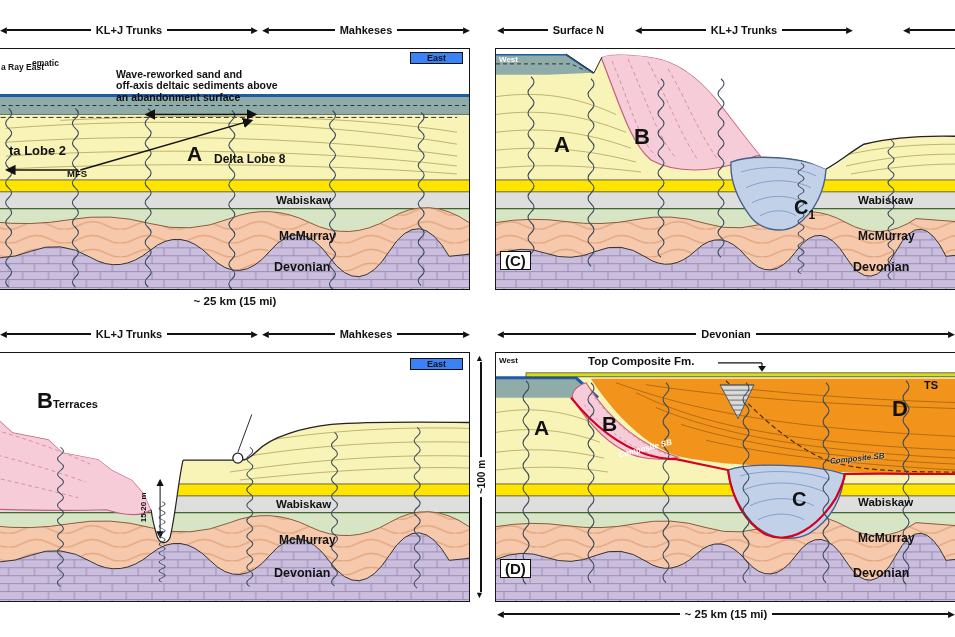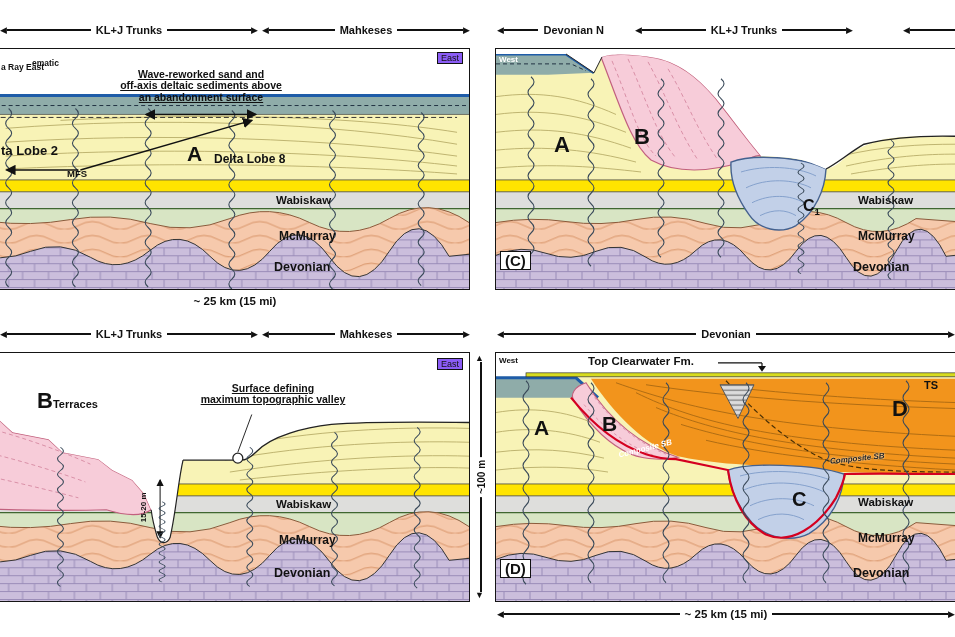--- a/index.html
+++ b/index.html
@@ -1,23 +1,23 @@
 <!DOCTYPE html>
 <html><head>
 <meta charset="utf-8">
 <style>
   html,body{margin:0;padding:0;background:#fff;}
   .stage{position:relative;width:955px;height:637px;background:#fff;overflow:hidden;
          font-family:"Liberation Sans",sans-serif;color:#111;}
   .panel{position:absolute;border:1.5px solid #151515;background:#fff;box-sizing:border-box;overflow:hidden;}
   .panel svg{position:absolute;left:0;top:0;width:100%;height:100%;}
   .lbl{position:absolute;font-weight:bold;color:#111;white-space:nowrap;line-height:1.08;}
-  .pre{white-space:pre-line;text-align:center;text-decoration:underline;}
+  .pre{white-space:pre-line;text-align:left;}
   .tagbox{position:absolute;font-weight:bold;border:1.5px solid #111;background:#fff;padding:0 4px;font-size:15px;}
-  .eastbox{position:absolute;font-weight:normal;border:1px solid #111;background:#8b5cf6;padding:0 3px;font-size:9px;}
+  .eastbox{position:absolute;font-weight:bold;border:1px solid #111;background:#3b82f6;padding:0 16px;font-size:9px;}
   .hdr{position:absolute;display:flex;align-items:center;color:#111;}
   .measure{display:flex;align-items:center;min-width:0;}
   .mline{height:1.5px;background:#111;flex:1 1 auto;}
   .mtext{font-weight:bold;font-size:11px;padding:0 5px;white-space:nowrap;}
   .ah{font-size:9px;line-height:1;}
   .vscale{position:absolute;left:472px;top:354px;width:18px;height:246px;}
   .vline{position:absolute;left:8px;top:8px;bottom:8px;width:1.6px;background:#111;}
   .vah{position:absolute;left:3px;font-size:9px;line-height:1;}
   .vtxt{position:absolute;top:50%;left:50%;transform:translate(-50%,-50%) rotate(-90deg);
         font-weight:bold;font-size:10px;white-space:nowrap;background:#fff;padding:0 3px;}
@@ -103,36 +103,36 @@
         <path d="M236,66 H346" marker-start="url(#ah)" marker-end="url(#ah)"></path>
         <path d="M170,122 L342,72" marker-end="url(#ah)"></path>
         <path d="M168,122 H96" marker-end="url(#ah)"></path>
       </g>
     </svg>
     <div class="lbl" style="left:90px;top:10px;font-size:8.5px;margin-left:31px;">ematic</div>
     <div class="lbl" style="left:90px;top:14px;font-size:8.5px;">a Ray East</div>
     <div class="lbl pre" style="left:205px;top:20px;width:170px;font-size:10.5px;white-space:pre-line;">Wave-reworked sand and
 off-axis deltaic sediments above
 an abandonment surface</div>
-    <div class="lbl" style="left:90px;top:95px;font-size:13px;">ta Lobe 2</div>
+    <div class="lbl" style="left:90px;top:95px;font-size:13px;padding-left:8px;">ta Lobe 2</div>
     <div class="lbl" style="left:276px;top:94px;font-size:21px;">A</div>
     <div class="lbl" style="left:303px;top:104px;font-size:12px;">Delta Lobe 8</div>
     <div class="lbl" style="left:156px;top:120px;font-size:9.5px;">MFS</div>
     <div class="lbl" style="left:365px;top:145px;font-size:11.5px;">Wabiskaw</div>
     <div class="lbl" style="left:368px;top:181px;font-size:12px;">McMurray</div>
     <div class="lbl" style="left:363px;top:212px;font-size:12.5px;">Devonian</div>
     <div class="eastbox" style="right:6px;top:3px;">East</div>
   </div>
   <div class="lbl" style="left:30px;top:295px;width:410px;text-align:center;font-size:11.5px;">~ 25 km (15 mi)</div>
 
   <div class="hdr" style="top:22px;left:497px;width:458px;height:16px;">
     <div class="measure" style="flex:0 0 112px;">
       <span class="ah">◀</span>
         <span class="mline"></span>
-      <span class="mtext">Devonian N</span>
+      <span class="mtext">Surface N</span>
     </div>
     <div style="flex:0 0 26px;"></div>
     <div class="measure" style="flex:0 0 218px;">
       <span class="ah">◀</span>
         <span class="mline"></span>
       <span class="mtext">KL+J Trunks</span>
       <span class="mline"></span>
         <span class="ah">▶</span>
     </div>
     <div style="flex:1 1 auto;"></div>
@@ -190,21 +190,21 @@
         <use href="#squig" transform="translate(95,30) scale(1,1.05)"></use>
         <use href="#squig" transform="translate(165,30)"></use>
         <use href="#squig" transform="translate(225,30)"></use>
         <use href="#squig" transform="translate(305,115) scale(1,0.62)"></use>
         <use href="#squig" transform="translate(395,92) scale(1,0.78)"></use>
       </g>
     </svg>
     <div class="lbl" style="left:3px;top:7px;font-size:8px;color:#fff;">West</div>
     <div class="lbl" style="left:58px;top:84px;font-size:22px;">A</div>
     <div class="lbl" style="left:138px;top:76px;font-size:22px;">B</div>
-    <div class="lbl" style="left:307px;top:148px;font-size:16px;">
+    <div class="lbl" style="left:298px;top:148px;font-size:20px;">
       <span>C</span><sub style="font-size:60%">1</sub>
     </div>
     <div class="lbl" style="left:362px;top:145px;font-size:11.5px;">Wabiskaw</div>
     <div class="lbl" style="left:362px;top:181px;font-size:12px;">McMurray</div>
     <div class="lbl" style="left:357px;top:212px;font-size:12.5px;">Devonian</div>
     <div class="tagbox" style="left:4px;top:202px;">(C)</div>
   </div>
 
   <div class="hdr" style="top:326px;left:0;width:470px;height:16px;">
     <div class="measure" style="flex:0 0 258px;">
@@ -261,22 +261,20 @@
         <use href="#squig" transform="translate(150,95) scale(1,0.78)"></use>
         <use href="#squig" transform="translate(252,150) scale(1,0.45)"></use>
         <use href="#squig" transform="translate(340,95) scale(1,0.78)"></use>
         <use href="#squig" transform="translate(425,80) scale(1,0.86)"></use>
         <use href="#squig" transform="translate(508,75) scale(1,0.9)"></use>
       </g>
     </svg>
     <div class="lbl" style="left:126px;top:36px;text-align:right;">
       <span style="font-size:22px;">B</span><span style="font-size:11px;">Terraces</span>
     </div>
-    <div class="lbl pre" style="left:272px;top:30px;width:180px;font-size:10.5px;white-space:pre-line;">Surface defining
-maximum topographic valley</div>
     <div class="lbl rot" style="left:218px;top:150px;font-size:8px;">15-20 m</div>
     <div class="lbl" style="left:365px;top:145px;font-size:11.5px;">Wabiskaw</div>
     <div class="lbl" style="left:368px;top:181px;font-size:12px;">McMurray</div>
     <div class="lbl" style="left:363px;top:214px;font-size:12.5px;">Devonian</div>
     <div class="eastbox" style="right:6px;top:5px;">East</div>
   </div>
 
   <div class="hdr" style="top:326px;left:497px;width:458px;height:16px;">
     <div class="measure" style="flex:1 1 auto;">
       <span class="ah">◀</span>
@@ -346,21 +344,21 @@
       <g stroke="#3A4A5A" stroke-width="1.1">
         <use href="#squig" transform="translate(30,28) scale(1,1.14)"></use>
         <use href="#squig" transform="translate(95,30) scale(1,1.12)"></use>
         <use href="#squig" transform="translate(170,30) scale(1,1.12)"></use>
         <use href="#squig" transform="translate(250,30) scale(1,1.12)"></use>
         <use href="#squig" transform="translate(330,30) scale(1,1.12)"></use>
         <use href="#squig" transform="translate(410,28) scale(1,1.14)"></use>
       </g>
     </svg>
     <div class="lbl" style="left:3px;top:4px;font-size:8px;">West</div>
-    <div class="lbl" style="left:92px;top:2px;font-size:11.5px;">Top Clearwater Fm.</div>
+    <div class="lbl" style="left:92px;top:2px;font-size:11.5px;">Top Composite Fm.</div>
     <div class="lbl" style="left:428px;top:27px;font-size:11px;">TS</div>
     <div class="lbl" style="left:38px;top:64px;font-size:21px;">A</div>
     <div class="lbl" style="left:106px;top:60px;font-size:21px;">B</div>
     <div class="lbl" style="left:296px;top:136px;font-size:20px;">C</div>
     <div class="lbl" style="left:396px;top:44px;font-size:22px;">D</div>
     <div class="lbl" style="left:122px;top:92px;font-size:8px;font-style:italic;color:#fff;transform:rotate(-14deg);">Composite SB</div>
     <div class="lbl" style="left:334px;top:102px;font-size:8px;font-style:italic;color:#222;transform:rotate(-6deg);text-shadow:0 0 2px #fff;">Composite SB</div>
     <div class="lbl" style="left:362px;top:143px;font-size:11.5px;">Wabiskaw</div>
     <div class="lbl" style="left:362px;top:179px;font-size:12px;">McMurray</div>
     <div class="lbl" style="left:357px;top:214px;font-size:12.5px;">Devonian</div>

